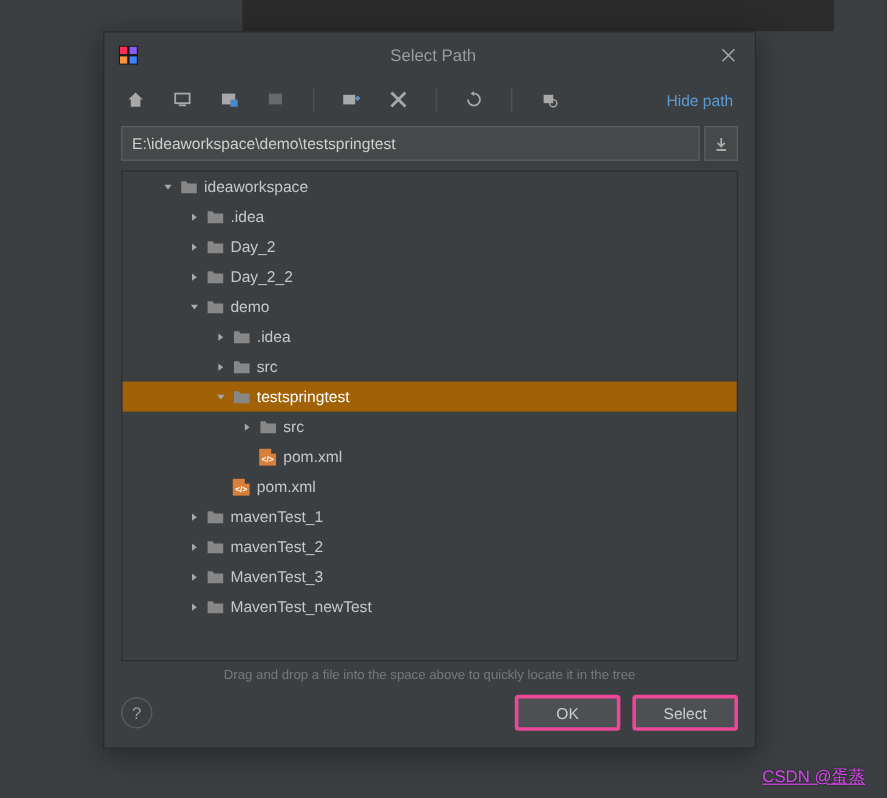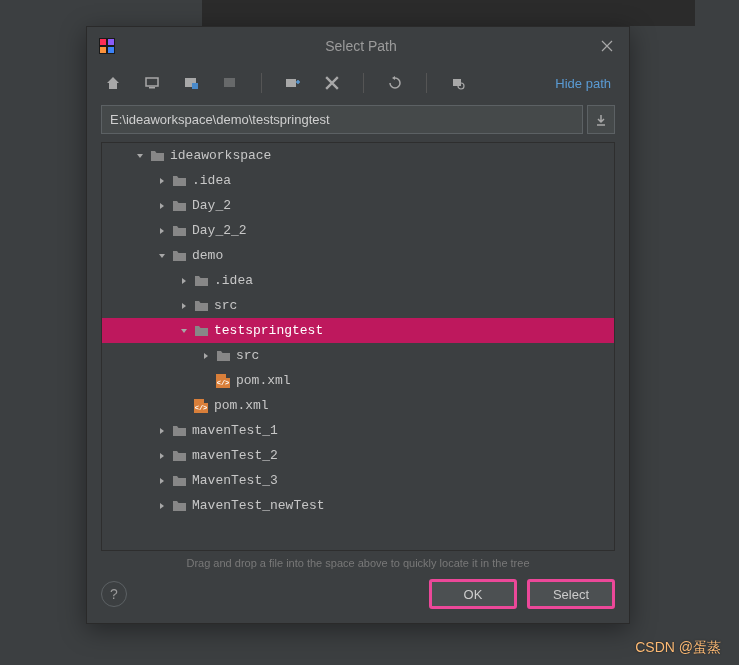--- a/index.html
+++ b/index.html
@@ -104,39 +104,38 @@
   color: #a8a8a8;
   cursor: pointer;
 }
 .tree-container {
   flex: 1;
   margin: 0 14px;
   border: 1px solid #2e2e2e;
   background: #3c3f41;
   overflow: hidden;
   position: relative;
-  font-family: Liberation Mono, monospace;
 }
 .tree {
   position: absolute;
   inset: 0;
   overflow-y: auto;
 }
 .tree::-webkit-scrollbar { width: 10px; }
 .tree::-webkit-scrollbar-track { background: #3c3f41; }
 .tree::-webkit-scrollbar-thumb { background: #5a5d5f; border-radius: 2px; }
 .tree-row {
   height: 25px;
   display: flex;
   align-items: center;
   cursor: pointer;
   white-space: nowrap;
 }
 .tree-row.selected {
-  background: #be185d;
+  background: #a16207;
   color: #ffffff;
 }
 .tree-indent { display: inline-block; }
 .tree-arrow {
   width: 16px;
   display: inline-flex;
   align-items: center;
   justify-content: center;
   color: #a8a8a8;
   font-size: 9px;
@@ -204,23 +203,24 @@
   color: #cccccc;
   display: flex; align-items: center; justify-content: center;
   cursor: pointer;
   font-size: 13px;
   border-radius: 3px;
 }
 .watermark {
   position: absolute;
   right: 18px;
   bottom: 8px;
-  color: #fdba74;
+  color: #d946ef;
   font-size: 14px;
   text-shadow: 0 0 2px rgba(0,0,0,0.6);
+  text-decoration: underline;
 }
 svg { display: block; }
 </style>
 </head>
 <body>
 
 <div class="backdrop">
   <div class="backdrop-inner"></div>
 </div>
 

